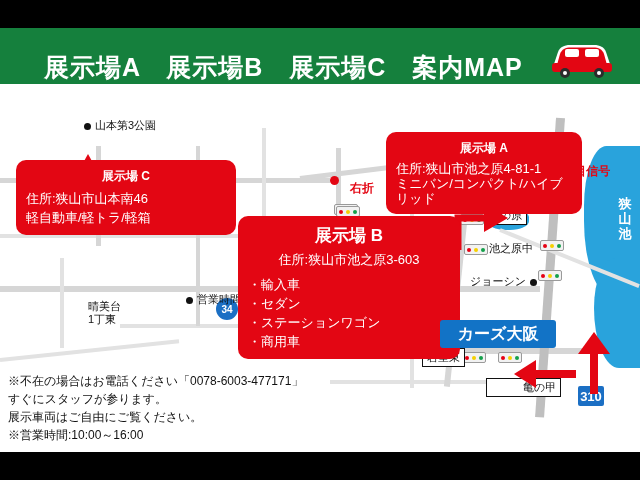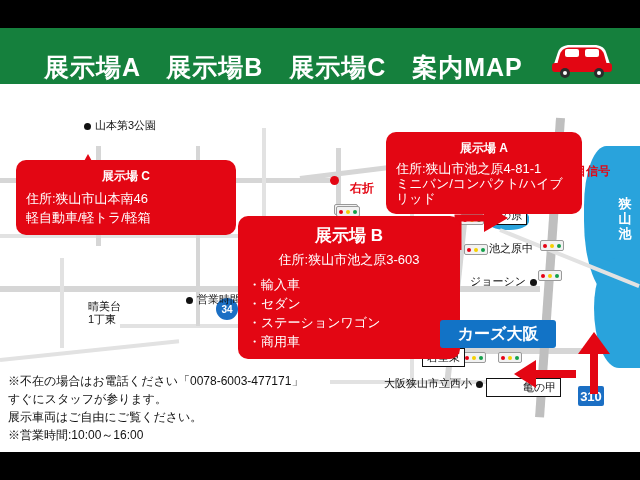--- a/index.html
+++ b/index.html
@@ -226,23 +226,20 @@
     </div>
 
     <div class="poi" style="left:186px;top:264px;">
       <span class="dot"></span><span>営業時間</span>
     </div>
 
     <div class="poi" style="left:338px;top:316px;">
       <span>大阪狭山郵便局</span><span class="dot after"></span>
     </div>
 
-    <div class="poi" style="left:384px;top:348px;">
-      <span>大阪狭山市立西小</span><span class="dot after"></span>
-    </div>
 
     <div class="poi" style="left:470px;top:246px;">
       <span>ジョーシン</span><span class="dot after"></span>
     </div>
 
     <div class="poi" style="left:489px;top:213px;font-size:11px;text-align:right;">
       <span>池之原中</span>
     </div>
 
     <div class="poi" style="left:88px;top:272px;width:44px;white-space:normal;line-height:13px;">

